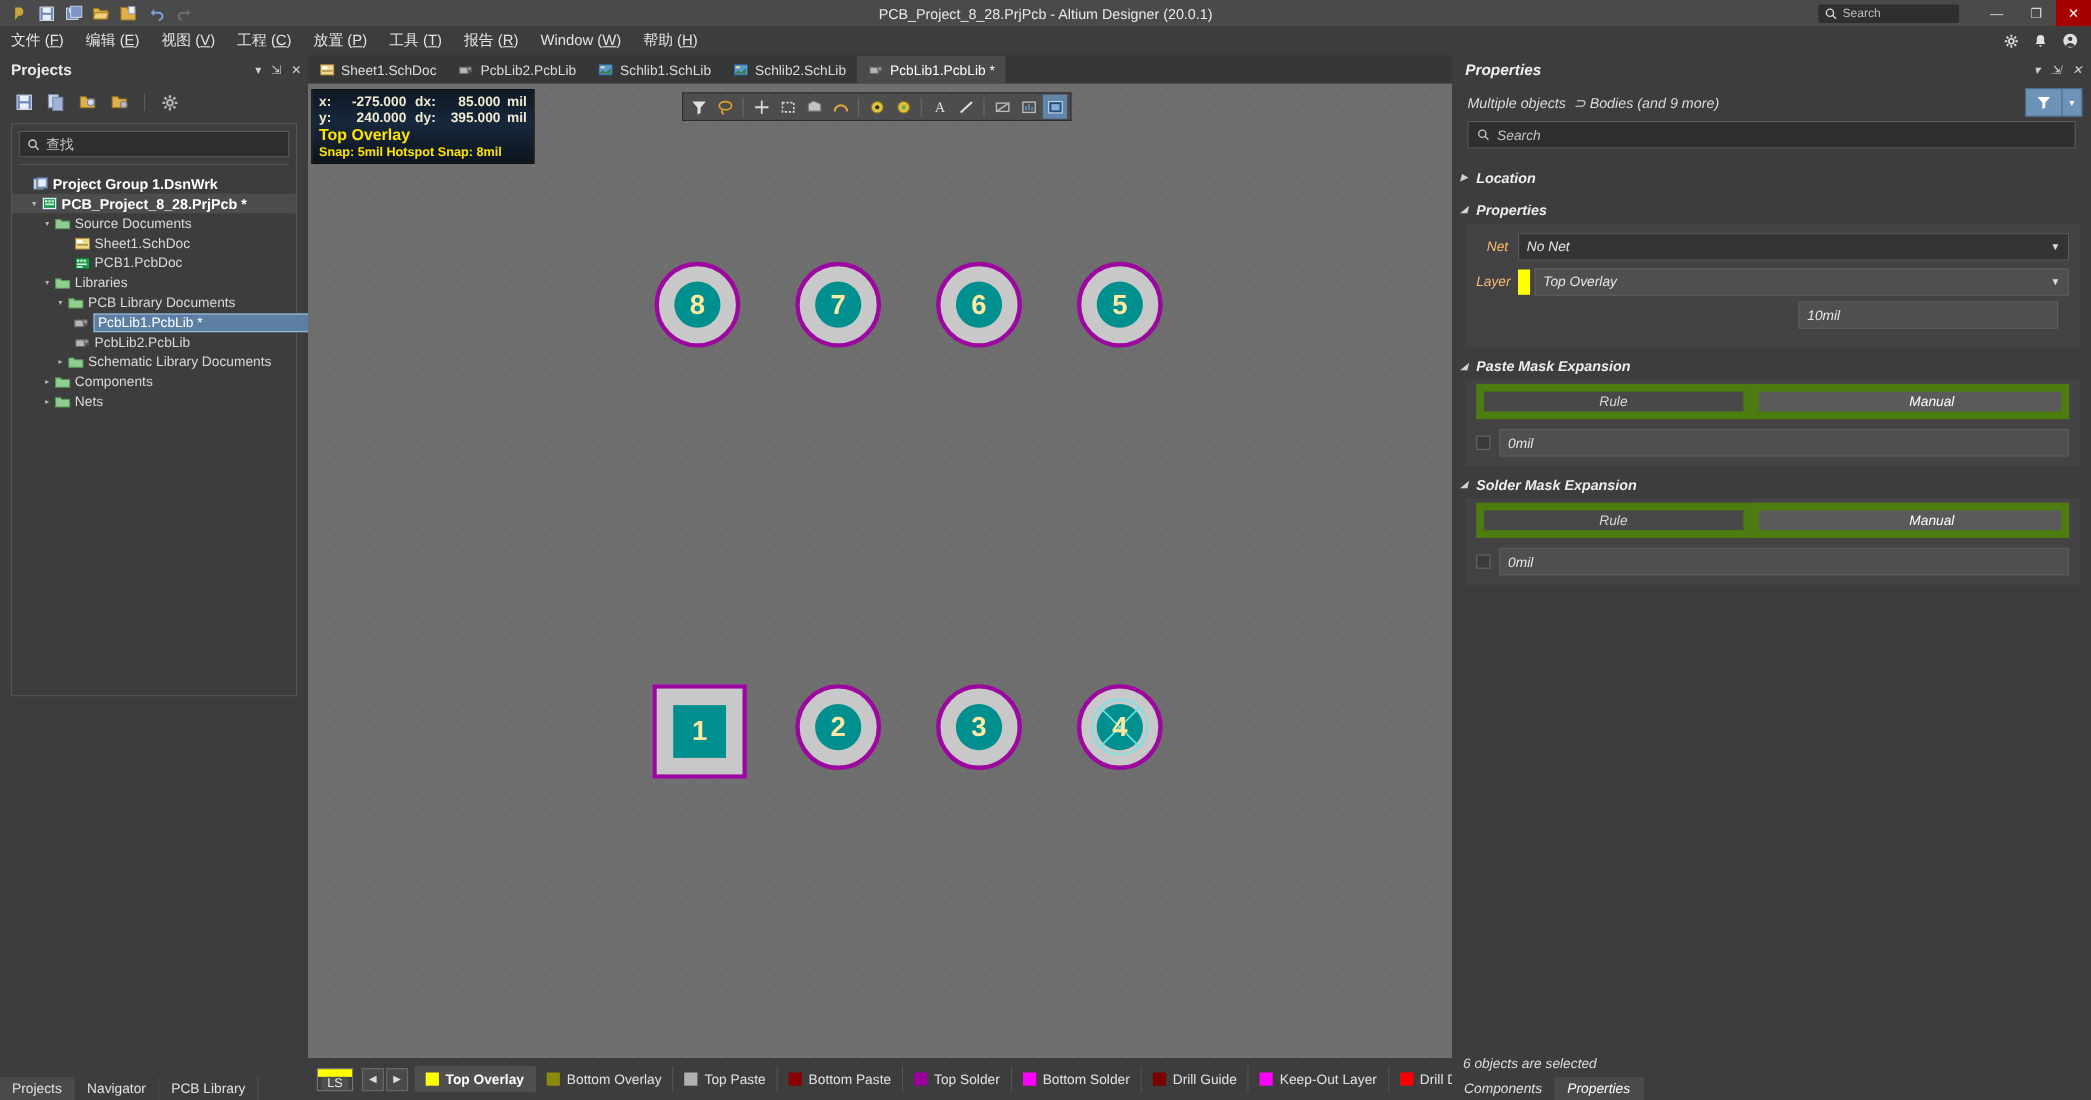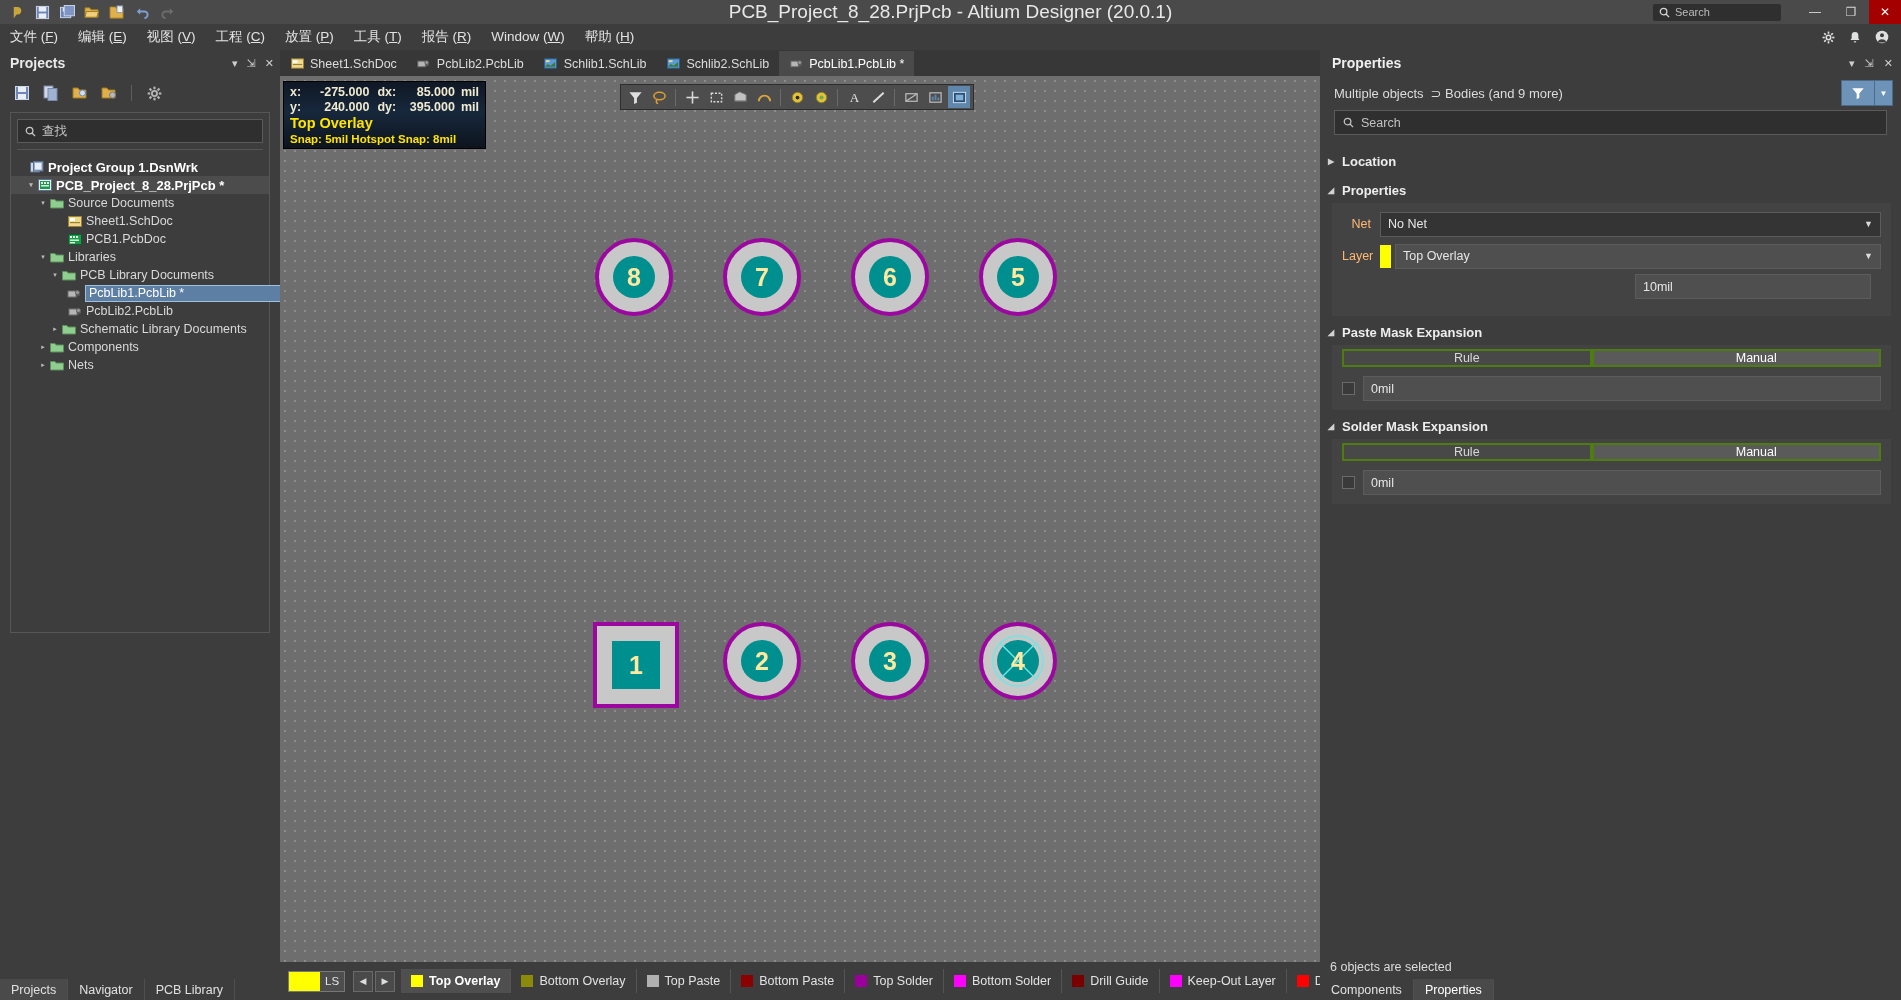--- a/index.html
+++ b/index.html
@@ -6,21 +6,21 @@
   html,body{ width:1901px; height:1000px; overflow:hidden; background:#3d3d3d;
     font-family:"Liberation Sans", sans-serif; color:#d6d6d6; }
   .app{ position:relative; width:1901px; height:1000px; }
 
   
   .titlebar{ position:absolute; left:0; top:0; width:1901px; height:24px;
     background:#4a4a4a; display:flex; align-items:center; }
   .qat{ display:flex; align-items:center; gap:5px; padding-left:7px; }
   .qicon{ width:20px; height:18px; display:flex; align-items:center; justify-content:center;
     font-size:13px; line-height:1; }
-  .title-center{ position:absolute; left:0; right:0; text-align:center; font-size:19px;
+  .title-center{ position:absolute; left:0; right:0; text-align:center; font-size:13px;
     color:#e8e8e8; pointer-events:none; }
   .title-right{ margin-left:auto; display:flex; align-items:center; height:24px; }
   .tsearch{ width:128px; height:17px; background:#2f2f2f; border-radius:2px; display:flex;
     align-items:center; gap:5px; padding:0 6px; margin-right:16px; }
   .tsearch span{ font-size:11px; color:#bdbdbd; }
   .winbtn{ width:36px; height:24px; display:flex; align-items:center; justify-content:center;
     font-size:12px; color:#d8d8d8; }
   .winbtn.close{ background:#a50000; color:#fff; width:32px; }
 
   
@@ -105,35 +105,35 @@
   .pad .core{ position:absolute; width:54%; height:54%; border-radius:50%; background:#008f8f; }
   .pad .num{ position:relative; z-index:4; font-size:25px; font-weight:bold; color:#ffe8a0;
     font-family:"Liberation Sans", sans-serif; }
   .pad.square .ring{ border-radius:0; }
   .pad.square .core{ border-radius:0; width:56%; height:56%; }
   .pad .xmark{ position:absolute; width:100%; height:100%; z-index:3; }
 
   
   .layerbar{ position:absolute; left:280px; top:962px; width:1040px; height:38px;
     background:#3d3d3d; display:flex; align-items:center; padding-left:8px; }
-  .lschip{ display:flex; align-items:center; height:21px; border:1px solid #777; }
+  .lschip{ display:flex; align-items:center; height:21px; border:1px solid #777;flex-direction:column; }
   .lschip .sw{ width:31px; height:19px; background:#ffff00; }
   .lschip .lbl{ padding:0 5px; font-size:11.5px; color:#e4e4e4; background:#4e4e4e; height:19px;
     display:flex; align-items:center; }
   .arrbtn{ width:20px; height:21px; background:#4a4a4a; border:1px solid #6a6a6a;
     display:flex; align-items:center; justify-content:center; font-size:9px; color:#dcdcdc; }
   .ltabs{ display:flex; align-items:center; margin-left:6px; }
   .ltabi{ display:flex; align-items:center; gap:6px; height:24px; padding:0 10px;
     font-size:12.5px; color:#e2e2e2; border-right:1px solid #545454; white-space:nowrap; }
   .ltabi.active{ background:#4f4f4f; color:#fff; font-weight:bold; }
   .ltabi .csw{ width:12px; height:12px; display:inline-block; }
 
   
   .rightpanel{ position:absolute; left:1320px; top:50px; width:581px; height:950px;
-    background:#3d3d3d; }
+    background:#3d3d3d;font-style:italic; }
   .rhdr{ height:26px; background:#3d3d3d; display:flex; align-items:center; padding:0 8px 0 12px; }
   .rhdr .rtitle{ font-size:14px; font-weight:bold; color:#efefef; }
   .rhdr .rctl{ margin-left:auto; display:flex; gap:10px; font-size:11px; color:#cfcfcf; }
   .robj{ height:34px; display:flex; align-items:center; padding:0 8px 0 14px; gap:7px; }
   .robj .t1{ font-size:13px; color:#dcdcdc;text-align:right; }
   .robj .t2{ font-size:13px; color:#dcdcdc; }
   .filterbtn{ margin-left:auto; display:flex; align-items:stretch; height:26px; }
   .filterbtn .fmain{ width:34px; background:#6d93b8; display:flex; align-items:center;
     justify-content:center; border:1px solid #4c6a8a; }
   .filterbtn .fdrop{ width:18px; background:#6d93b8; display:flex; align-items:center;
@@ -151,22 +151,22 @@
     display:flex; align-items:center; padding:0 7px; font-size:12.5px; color:#e6e6e6; }
   .inp.lite{ background:#4f4f4f; }
   .inp .dd{ margin-left:auto; font-size:9px; color:#dcdcdc; }
   .layerswatch{ width:11px; height:23px; background:#ffff00; margin-right:4px; }
   .widthrow{ display:flex; align-items:center; justify-content:flex-end; padding-right:10px;
     font-size:12.5px; color:#cfcfcf; height:22px; }
   .widthinp{ margin:0 10px 8px 12px; height:25px; background:#4f4f4f; border:1px solid #5c5c5c;
     display:flex; align-items:center; padding:0 7px; font-size:12.5px; color:#e6e6e6;
     width:236px; margin-left:auto; }
   .segwrap{ margin:4px 10px 0 12px; display:flex; }
-  .seg{ flex:1; height:18px; display:flex; align-items:center; justify-content:center;
-    font-size:12.5px; color:#d8d8d8; background:#484848; border:2px solid #4d7c0f; }
+  .seg{ flex:1; height:32px; display:flex; align-items:center; justify-content:center;
+    font-size:12.5px; color:#d8d8d8; background:#484848; border:7px solid #4d7c0f; }
   .seg.active{ background:#5a5a5a; color:#fff;padding-left:40px; }
   .exprow{ margin:9px 10px 0 12px; display:flex; align-items:center; gap:8px; }
   .chk{ width:13px; height:13px; background:#3a3a3a; border:1px solid #6a6a6a; }
   .exprow .inp{ height:25px; }
   .rfoot{ position:absolute; left:0; bottom:22px; width:581px; height:22px;
     display:flex; align-items:center; padding-left:10px; font-size:12.5px; color:#dcdcdc; }
   .rtabs{ position:absolute; left:0; bottom:0; width:581px; height:22px; display:flex;
     align-items:flex-end; }
   .rtab{ height:21px; padding:0 11px; font-size:12.5px; color:#e0e0e0; display:flex;
     align-items:center; border-right:1px solid #4f4f4f; }

